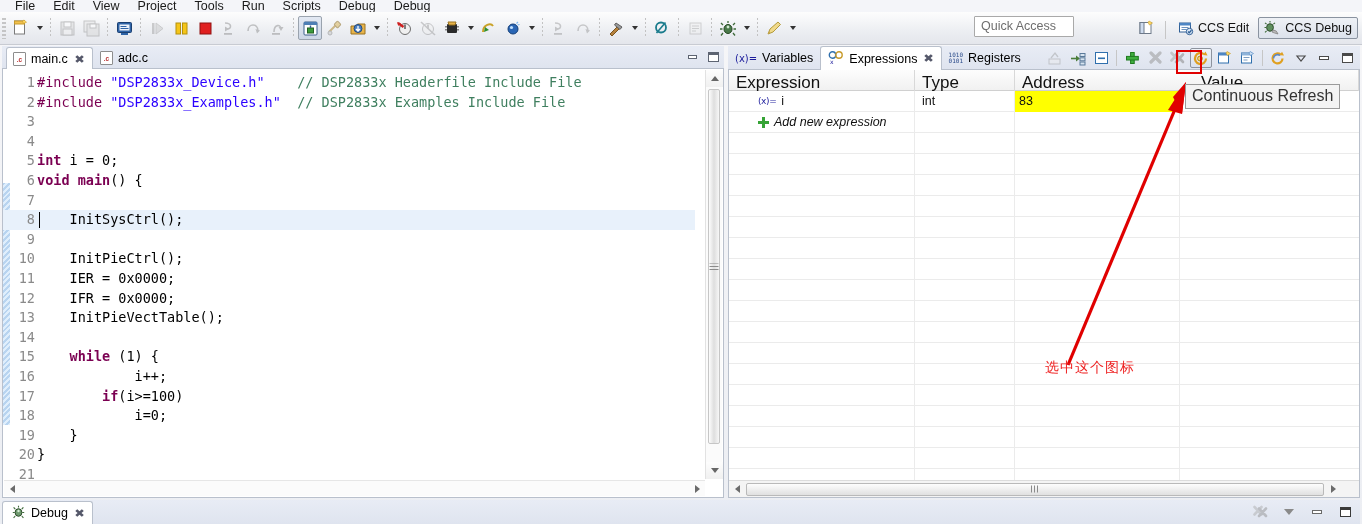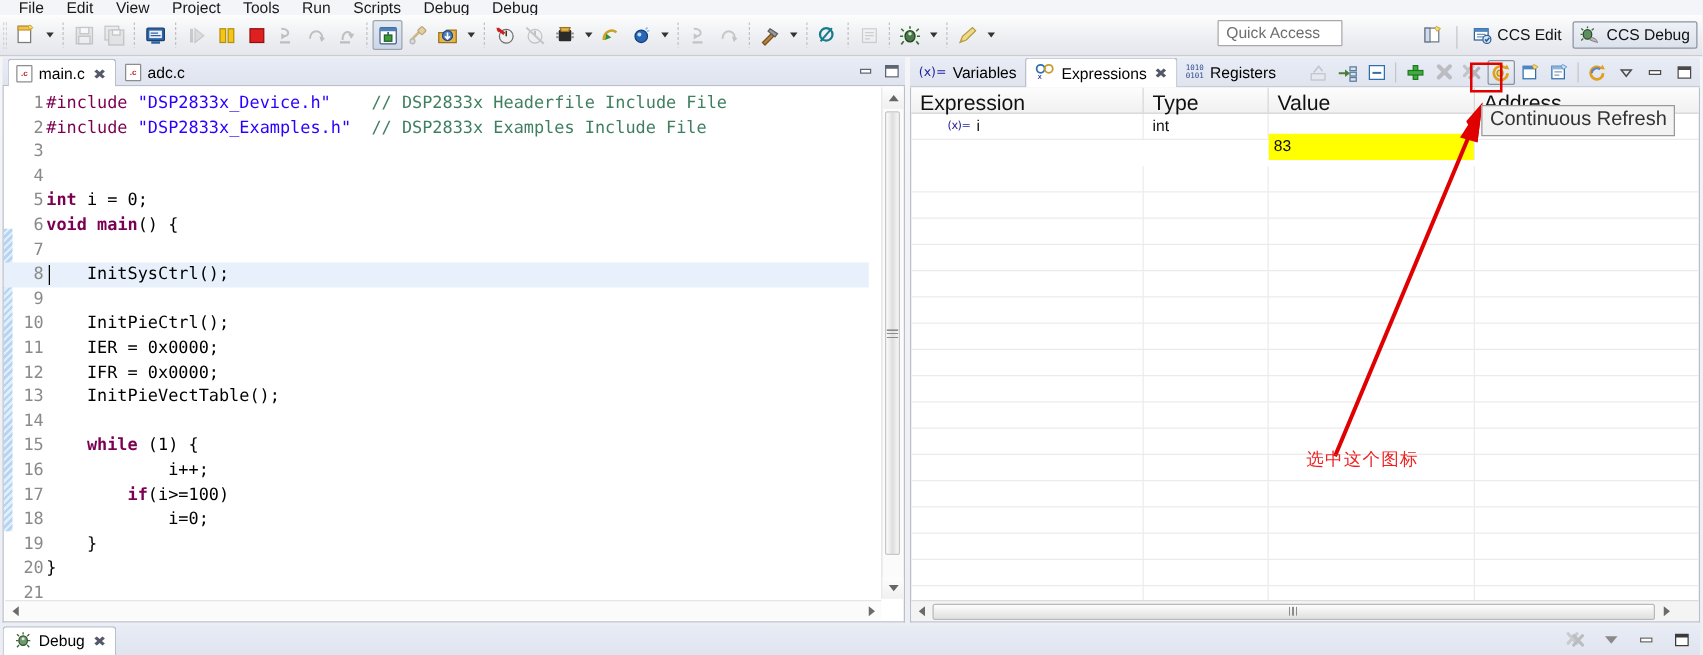--- a/index.html
+++ b/index.html
@@ -757,36 +757,47 @@
         <div class="vtb">
           <span style="width:11px;height:10px;border:1px solid #4a4a4a;border-top-width:3px;background:#fff;display:block;"></span>
         </div>
       </div>
     </div>
 
     <div class="table">
       <div class="thead">
         <div class="th" style="width:186px;">Expression</div>
         <div class="th" style="width:100px;">Type</div>
+        <div class="th" style="width:179px;border-right:none;">Address</div>
         <div class="th" style="width:165px;">Value</div>
-        <div class="th" style="width:179px;border-right:none;">Address</div>
       </div>
 
       <div class="tr">
         <div class="td" style="width:186px;">
           <span class="expr-cell">
             <span class="xv-icon">(x)=</span>
             <span>i</span>
           </span>
         </div>
         <div class="td" style="width:100px;">int</div>
-        <div class="td val-hl" style="width:165px;margin-top:16px;">83</div>
+        <div class="td val-hl" style="width:165px;">83</div>
         <div class="td addr" style="width:179px;border-right:none;">0x0000C132@Data</div>
       </div>
 
+      <div class="tr">
+        <div class="td" style="width:186px;">
+          <span class="expr-cell">
+            <span class="plus-ic"></span>
+            <span class="addnew">Add new expression</span>
+          </span>
+        </div>
+        <div class="td" style="width:100px;"></div>
+        <div class="td" style="width:165px;"></div>
+        <div class="td" style="width:179px;border-right:none;"></div>
+      </div>
 
       <div class="gridrows" id="grid-rows">
           <div class="gridrow">
             <div class="gridcell" style="width: 186px;"></div>
             <div class="gridcell" style="width: 100px;"></div>
             <div class="gridcell" style="width: 165px;"></div>
             <div class="gridcell" style="width: 179px; border-right: none;"></div>
           </div>
           <div class="gridrow">
             <div class="gridcell" style="width: 186px;"></div>

